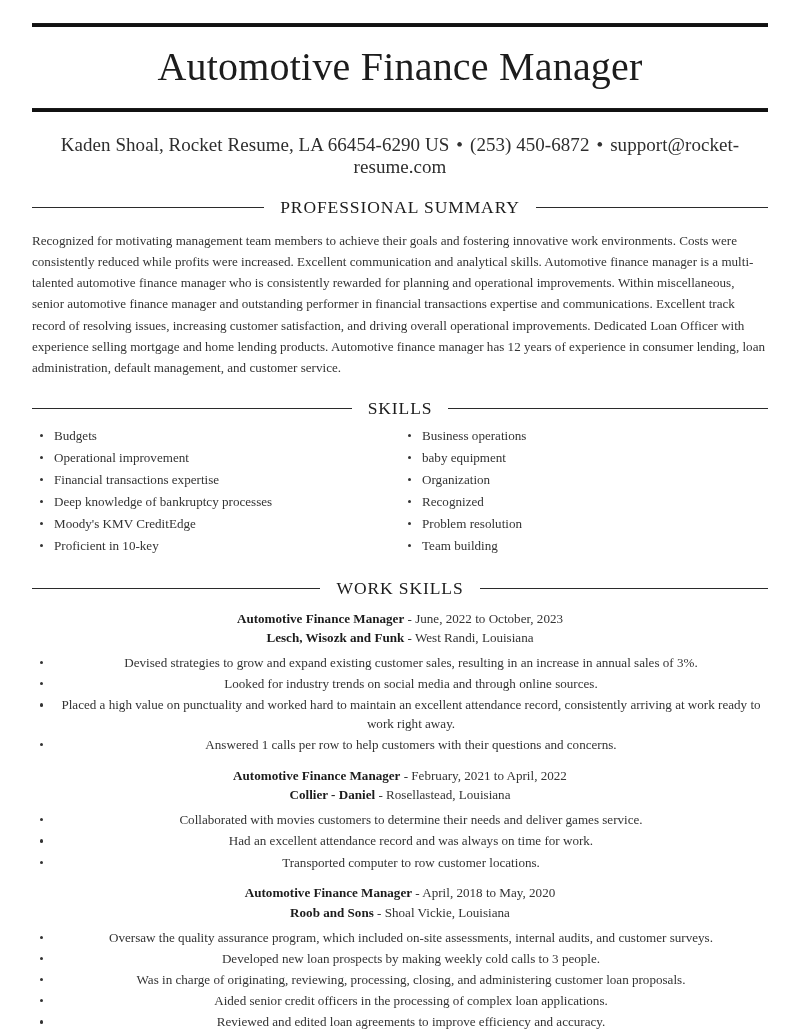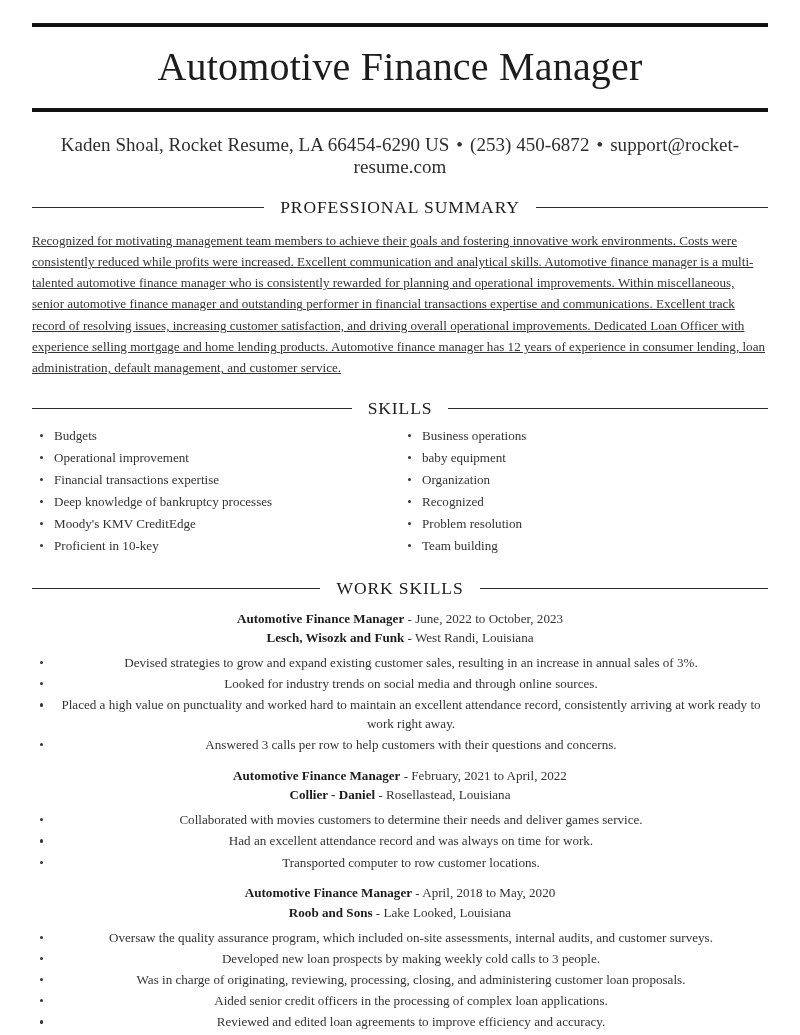--- a/index.html
+++ b/index.html
@@ -80,21 +80,20 @@
     white-space: nowrap;
   }
 
   
   .summary {
     font-size: 13.1px;
     line-height: 1.63;
     color: #333333;
     margin-top: 13px;
     text-align: left;
-    text-decoration: underline;
   }
 
   
   .skills-wrap {
     display: flex;
     margin-top: 10px;
   }
   .skills-col {
     width: 50%;
     box-sizing: border-box;
@@ -210,21 +209,21 @@
     </div>
     <div class="job-line">
       <span class="b">Lesch, Wisozk and Funk</span>
       <span>-</span>
       <span>West Randi, Louisiana</span>
     </div>
     <ul class="bullets">
       <li>Devised strategies to grow and expand existing customer sales, resulting in an increase in annual sales of 3%.</li>
       <li>Looked for industry trends on social media and through online sources.</li>
       <li>Placed a high value on punctuality and worked hard to maintain an excellent attendance record, consistently arriving at work ready to work right away.</li>
-      <li>Answered 3 calls per row to help customers with their questions and concerns.</li>
+      <li>Answered 1 calls per row to help customers with their questions and concerns.</li>
     </ul>
   </div>
 
   <div class="job">
     <div class="job-line">
       <span class="b">Automotive Finance Manager</span>
       <span>-</span>
       <span>February, 2021 to April, 2022</span>
     </div>
     <div class="job-line">
@@ -241,21 +240,21 @@
 
   <div class="job">
     <div class="job-line">
       <span class="b">Automotive Finance Manager</span>
       <span>-</span>
       <span>April, 2018 to May, 2020</span>
     </div>
     <div class="job-line">
       <span class="b">Roob and Sons</span>
       <span>-</span>
-      <span>Lake Looked, Louisiana</span>
+      <span>Shoal Vickie, Louisiana</span>
     </div>
     <ul class="bullets">
       <li>Oversaw the quality assurance program, which included on-site assessments, internal audits, and customer surveys.</li>
       <li>Developed new loan prospects by making weekly cold calls to 3 people.</li>
       <li>Was in charge of originating, reviewing, processing, closing, and administering customer loan proposals.</li>
       <li>Aided senior credit officers in the processing of complex loan applications.</li>
       <li>Reviewed and edited loan agreements to improve efficiency and accuracy.</li>
     </ul>
   </div>
 

